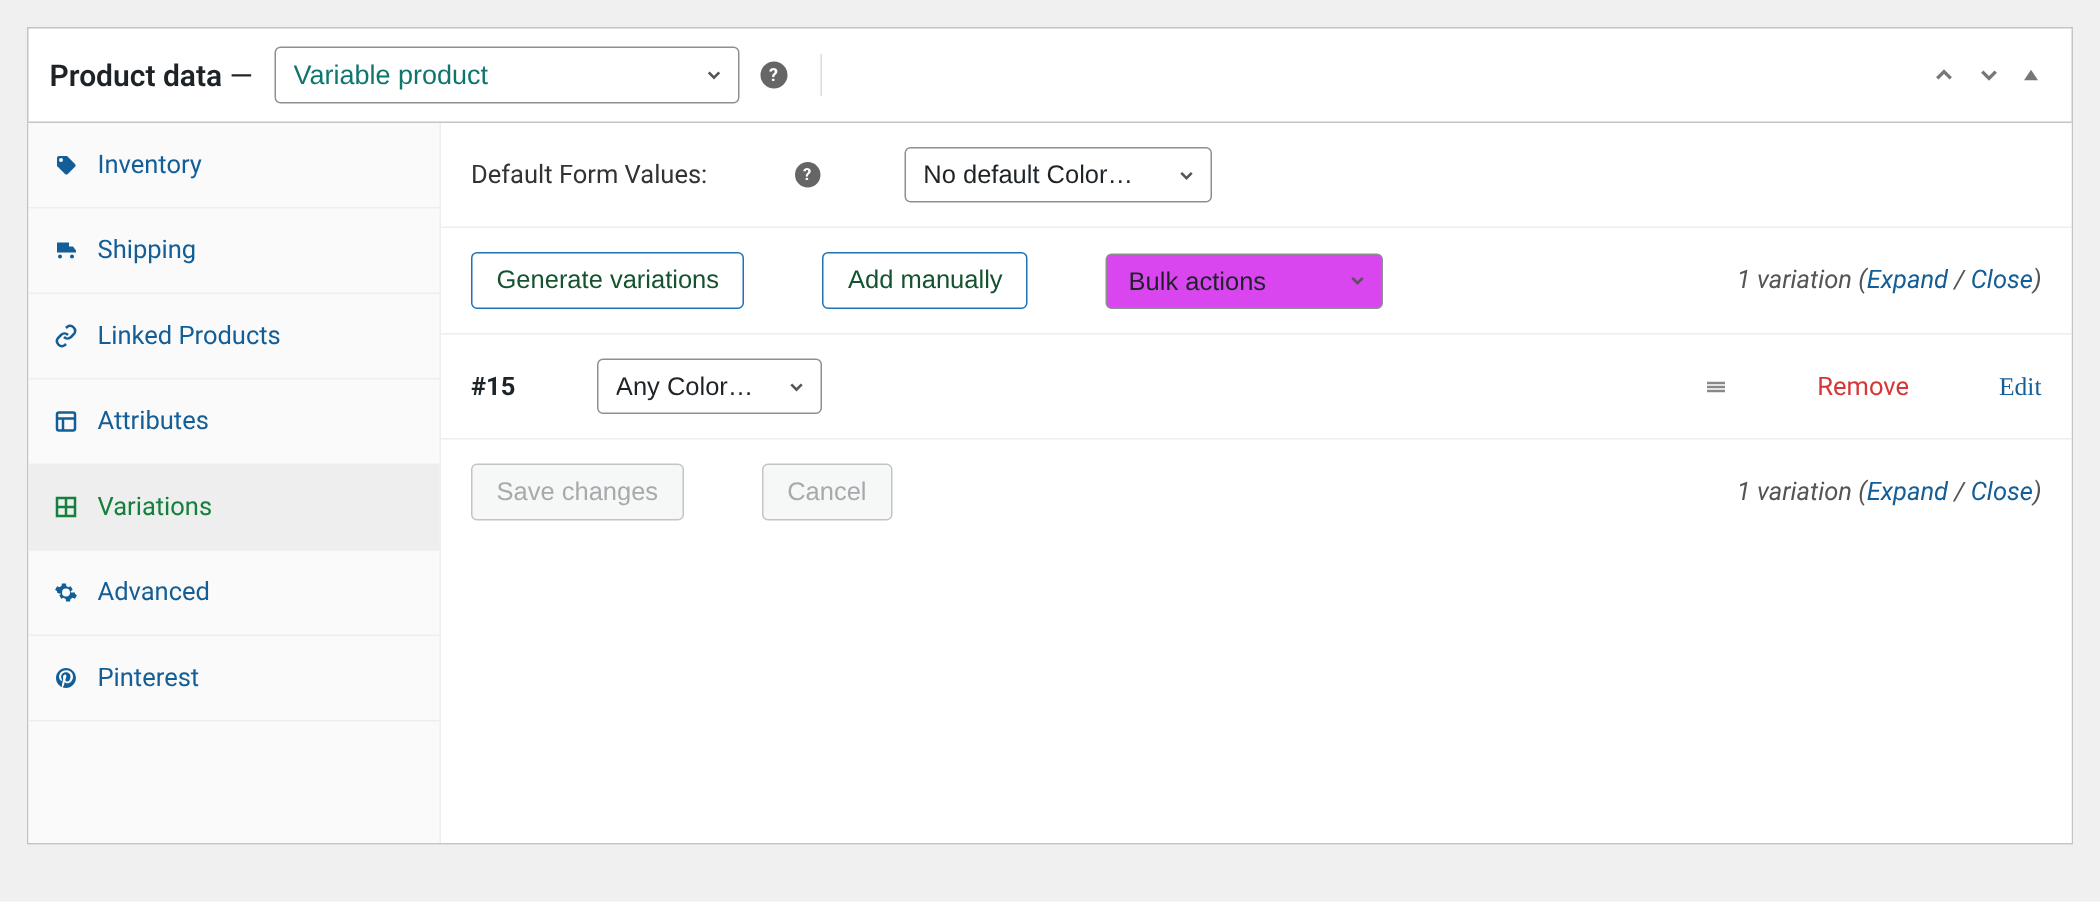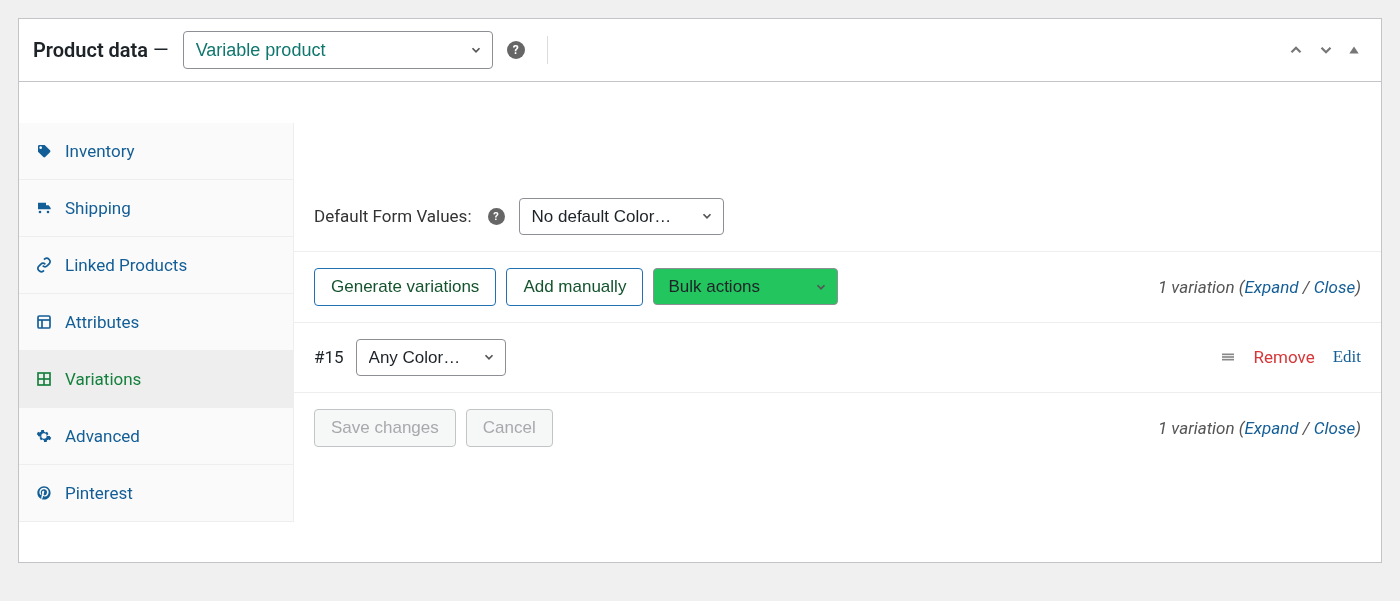--- a/index.html
+++ b/index.html
@@ -70,21 +70,20 @@
     background: #dcdcde;
   }
   .header-spacer { flex: 1; }
   .hdr-btn {
     background: none; border: none; cursor: pointer; color: #777;
     padding: 4px 6px;
   }
   .body {
     display: flex;
     min-height: 480px;
-    align-items: center;
   }
   .sidebar {
     width: 275px;
     border-right: 1px solid #eee;
     background: #fafafa;
   }
   .sidebar-item {
     display: flex;
     align-items: center;
     gap: 12px;
@@ -101,20 +100,21 @@
   .sidebar-item .ico { width: 18px; display: inline-flex; justify-content: center; }
   .main {
     flex: 1;
     background: #fff;
   }
   .row {
     padding: 16px 20px;
     border-bottom: 1px solid #eee;
     display: flex;
     align-items: center;
+    gap: 42px;
   }
   .row.nobd { border-bottom: none; }
   .row-label {
     font-size: 17px;
     color: #333;
     margin-right: 16px;
   }
   .help-sm {
     width: 17px; height: 17px; border-radius: 50%; background: #666; color: #fff;
     font-size: 11px; font-weight: bold; display: inline-flex; align-items: center; justify-content: center;
@@ -150,35 +150,35 @@
     background: #f6f7f7;
     border-radius: 4px;
     padding: 8px 16px;
     font-size: 17px;
     margin-right: 10px;
   }
   .select-bulk {
     appearance: none;
     border: 1px solid #8c8f94;
     border-radius: 4px;
-    background: #22c55e;
+    background: #d946ef;
     padding: 8px 36px 8px 14px;
     font-size: 17px;
     color: #1d2327;
     cursor: pointer;
     min-width: 185px;
   }
   .spacer { flex: 1; }
   .status-text {
     font-style: italic;
     color: #555;
     font-size: 17px;
   }
   .status-text a { color: #135e96; font-style: italic; text-decoration: none; cursor: pointer; }
-  .var-id { font-weight: 400; font-size: 17px; margin-right: 12px; }
+  .var-id { font-weight: 700; font-size: 17px; margin-right: 12px; }
   .drag-icon { color: #888; margin-right: 18px; cursor: grab; }
   .remove-link { color: #d63638; font-size: 17px; text-decoration: none; margin-right: 18px; cursor: pointer; }
   .edit-link { color: #135e96; font-size: 17px; text-decoration: none; cursor: pointer; font-family: Liberation Serif, serif; }
   svg { display: block; }
 </style>
 </head>
 <body>
 
 <div class="panel">
 

